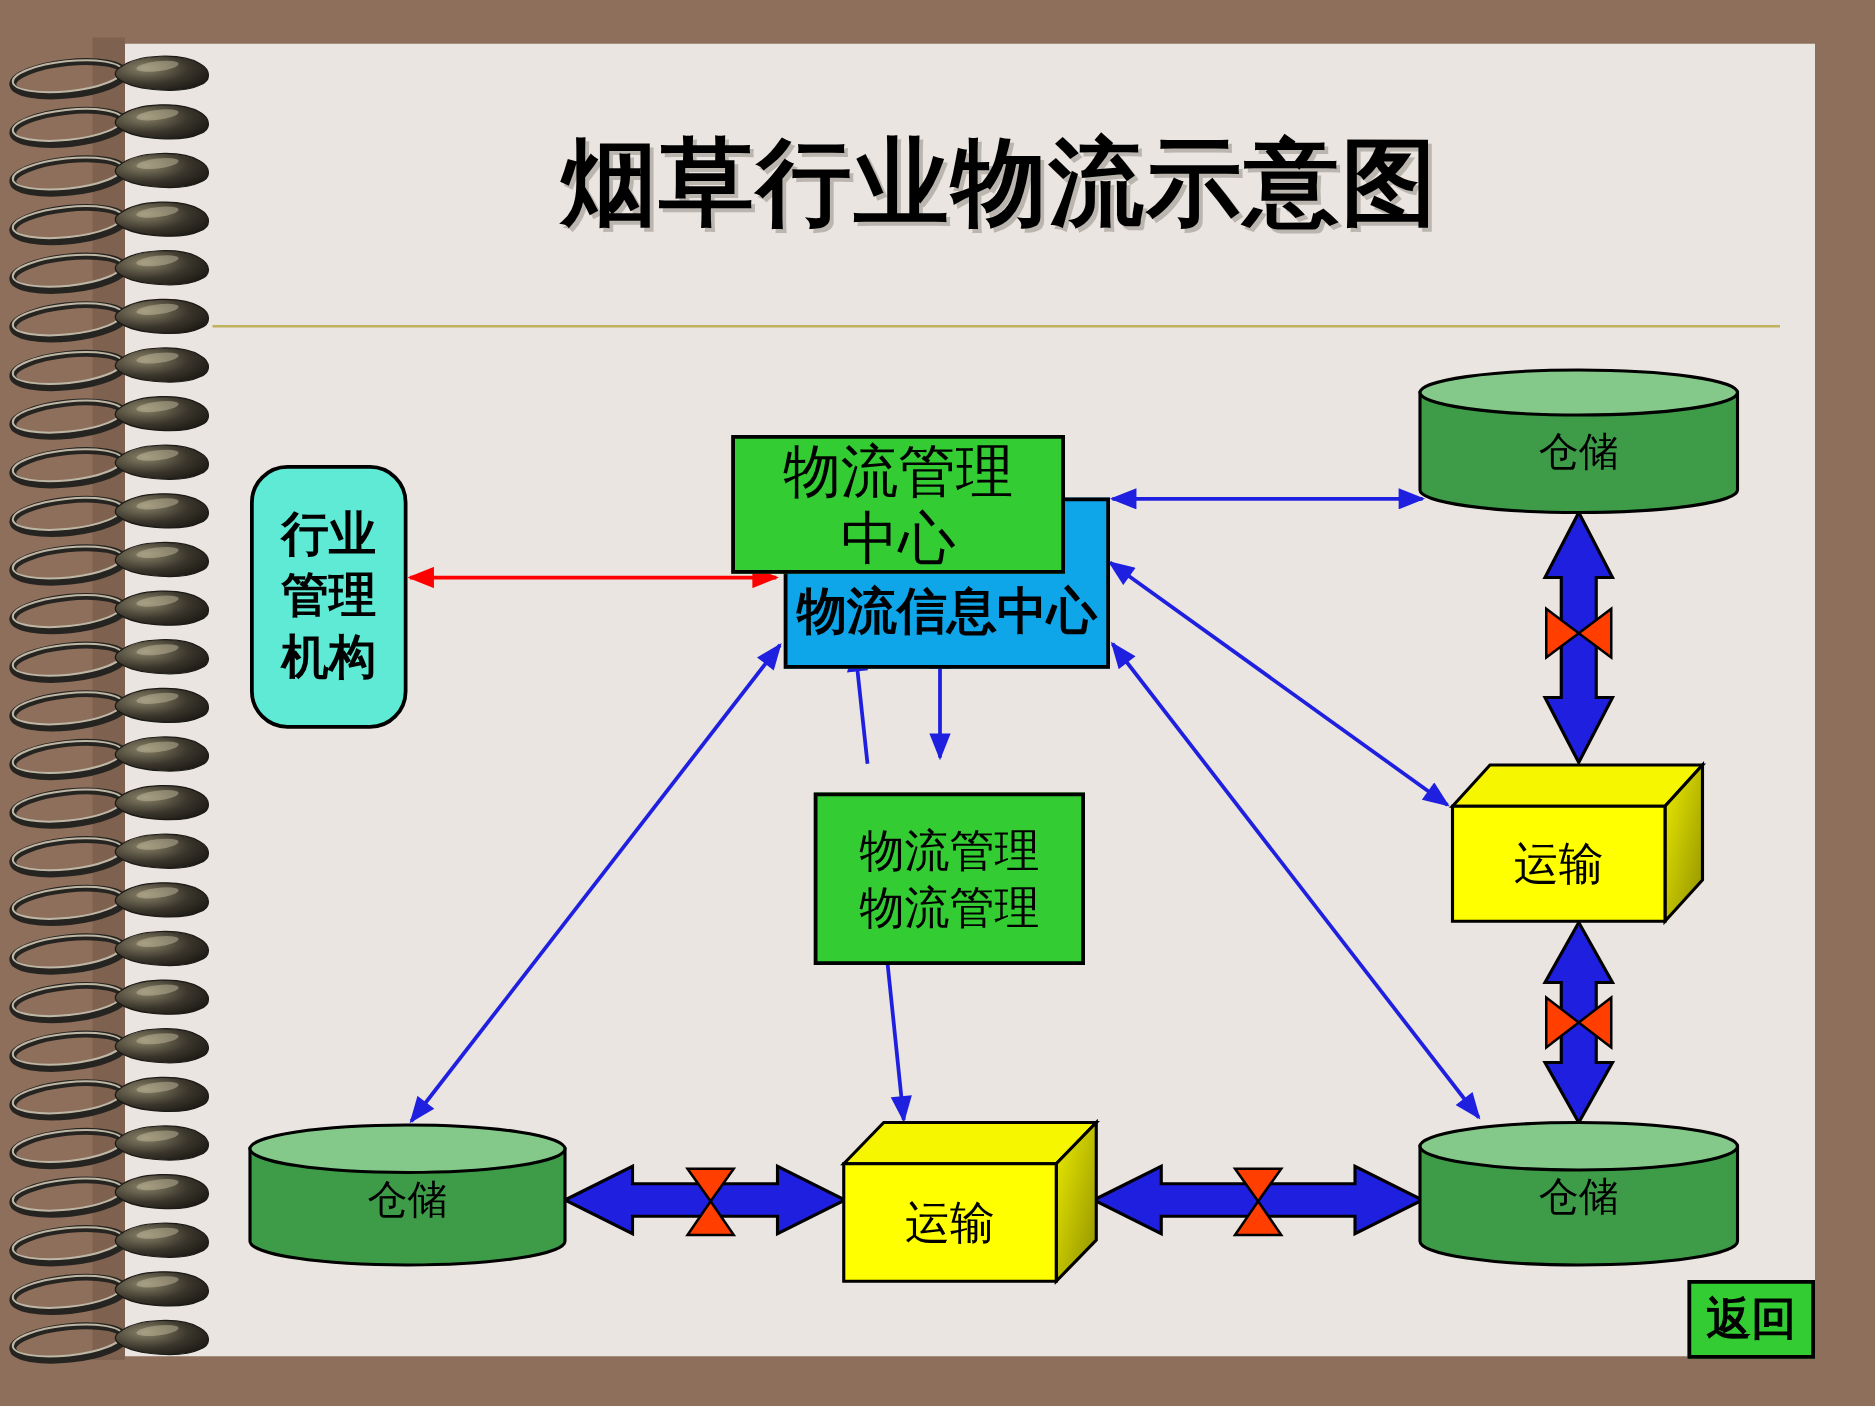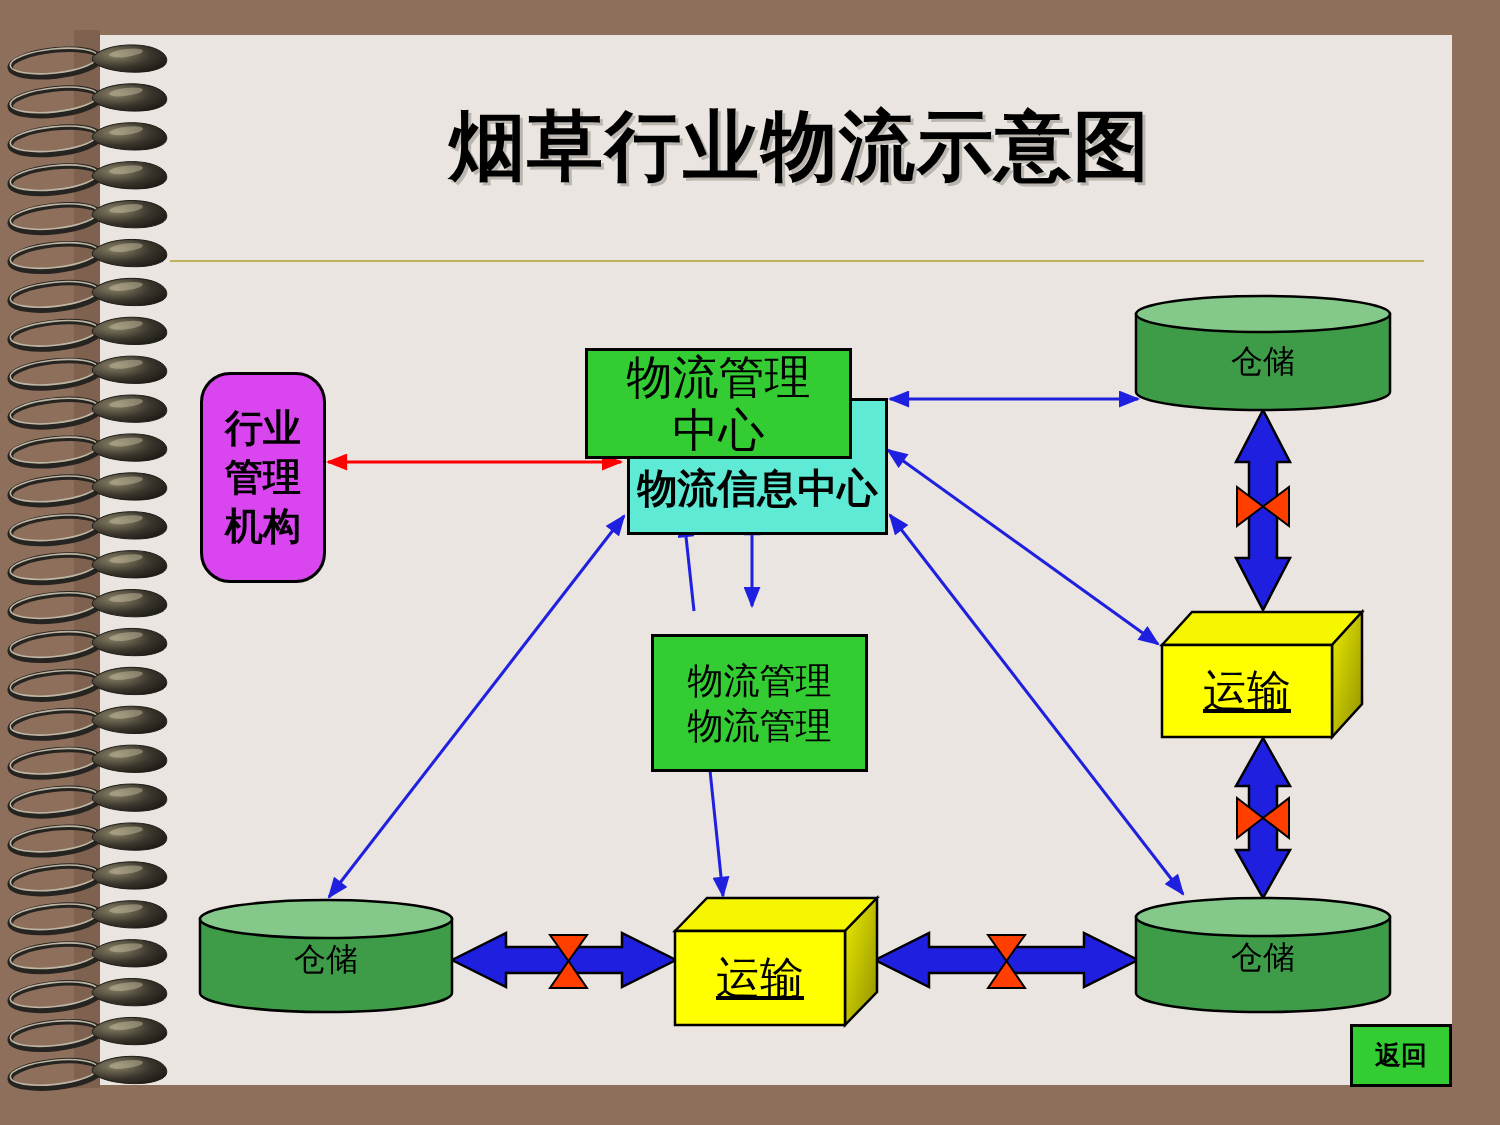--- a/index.html
+++ b/index.html
@@ -8,38 +8,38 @@
   .page{position:absolute;left:100px;top:35px;width:1352px;height:1050px;background:#EAE5E0;z-index:0;}
   .edge-shade{position:absolute;left:74px;top:30px;width:26px;height:1058px;background:rgba(55,35,20,.18);z-index:1;}
   .title{position:absolute;left:300px;top:96px;width:1000px;text-align:center;
          font-size:76px;font-weight:bold;letter-spacing:2px;z-index:2;
          text-shadow:3px 3px 0 rgba(128,122,114,.45);}
   .divider{position:absolute;left:170px;top:260px;width:1254px;height:2px;background:#BFB25E;z-index:2;}
   #diagram{position:absolute;left:0;top:0;z-index:2;}
   #binding{position:absolute;left:0;top:0;z-index:7;}
   .node{position:absolute;box-sizing:border-box;border:3px solid #000;
         display:flex;flex-direction:column;align-items:center;justify-content:center;margin-top:22px;}
-  .orange{left:200px;top:350px;width:126px;height:211px;background:#d946ef;border-radius:30px;
+  .orange{left:200px;top:350px;width:126px;height:211px;background:#5eead4;border-radius:30px;
           font-size:38px;font-weight:bold;line-height:49px;z-index:4;}
   .green-center{left:585px;top:326px;width:267px;height:111px;background:#33CC33;
           font-size:46px;line-height:53px;z-index:4;}
-  .blue-info{left:627px;top:376px;width:261px;height:137px;background:#5eead4;z-index:3;
+  .blue-info{left:627px;top:376px;width:261px;height:137px;background:#0ea5e9;z-index:3;
           justify-content:flex-end;}
   .blue-info .lbl{font-size:40px;font-weight:bold;margin-bottom:16px;}
   .region{left:651px;top:612px;width:217px;height:138px;background:#33CC33;
           font-size:36px;line-height:45px;z-index:4;}
   .ellipse{position:absolute;left:775px;top:700px;width:276px;height:124px;box-sizing:border-box;
           background:rgba(127,214,160,.88);border:3px solid #000;border-radius:50%;z-index:5;
           display:flex;align-items:center;justify-content:center;font-size:31px;}
   .shape-label{position:absolute;display:flex;align-items:center;justify-content:center;
           z-index:6;pointer-events:none;width:200px;height:60px;}
-  .fs50{font-size:32px;} .fs46{font-size:44px;text-decoration:underline;}
+  .fs50{font-size:32px;} .fs46{font-size:36px;}
   .back{position:absolute;left:1350px;top:1024px;width:102px;height:63px;background:#33CC33;
         border:3px solid #000;box-sizing:border-box;display:flex;align-items:center;justify-content:center;
-        font-size:26px;font-weight:bold;z-index:8;cursor:pointer;}
+        font-size:36px;font-weight:bold;z-index:8;cursor:pointer;}
 </style>
 </head>
 <body>
 
 <div class="slide">
   <div class="page"></div>
   <div class="edge-shade"></div>
 
   <div class="title">烟草行业物流示意图</div>
   <div class="divider"></div>

